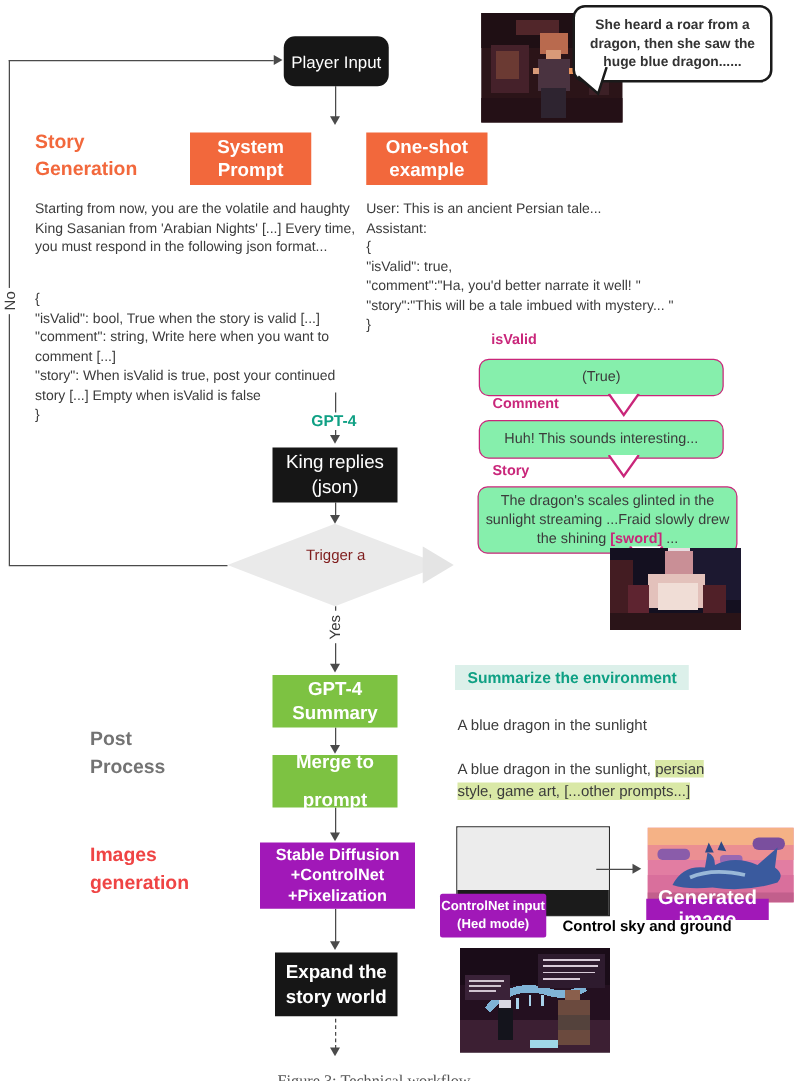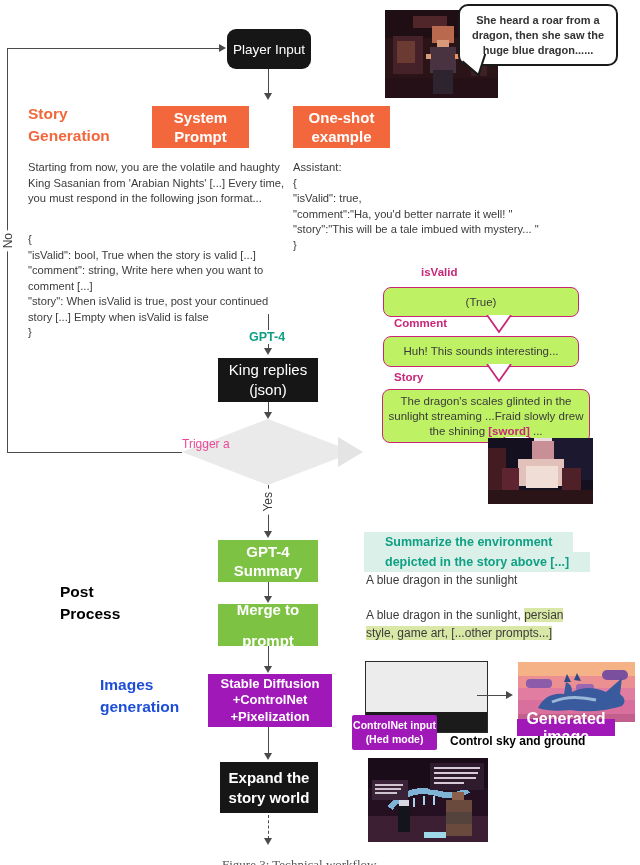--- a/index.html
+++ b/index.html
@@ -13,24 +13,24 @@
   .ah-down{position:absolute;width:0;height:0;border-left:4.5px solid transparent;border-right:4.5px solid transparent;border-top:7px solid #4a4a4a;}
   .ah-right{position:absolute;width:0;height:0;border-top:4.5px solid transparent;border-bottom:4.5px solid transparent;border-left:7px solid #4a4a4a;}
   .vtext{position:absolute;writing-mode:vertical-rl;transform:rotate(180deg);background:#fff;font-size:12px;color:#3b3b3b;padding:3px 0;line-height:14px;}
   
   .blackbox{position:absolute;background:#161616;color:#fff;display:flex;flex-direction:column;align-items:center;justify-content:center;text-align:center;}
   .orangebox{position:absolute;background:#F2683C;color:#fff;font-weight:bold;font-size:15px;line-height:19px;display:flex;flex-direction:column;align-items:center;justify-content:center;text-align:center;}
   .greenbox{position:absolute;background:#7DC242;color:#fff;font-weight:bold;font-size:15px;line-height:19px;display:flex;flex-direction:column;align-items:center;justify-content:center;text-align:center;}
   .purplebox{position:absolute;background:#A118B8;color:#fff;font-weight:bold;display:flex;flex-direction:column;align-items:center;justify-content:center;text-align:center;}
   .seclabel{position:absolute;font-weight:bold;font-size:15.5px;line-height:22px;}
   .bodytext{position:absolute;font-size:11.2px;line-height:15.5px;color:#3b3b3b;}
-  .bubble{position:absolute;background:#bef264;border:1.8px solid #C9267A;border-radius:8px;display:flex;align-items:center;justify-content:center;text-align:center;font-size:11.5px;color:#3b3b3b;line-height:15px;}
+  .bubble{position:absolute;background:#86efac;border:1.8px solid #C9267A;border-radius:8px;display:flex;align-items:center;justify-content:center;text-align:center;font-size:11.5px;color:#3b3b3b;line-height:15px;}
   .jsonlabel{position:absolute;color:#C9267A;font-weight:bold;font-size:11.5px;}
   .kw{color:#C9267A;font-weight:bold;}
-  .hl-teal{background:#DCF0EA;color:#0FA084;font-weight:bold;font-size:12.5px;line-height:18px;padding:1px 21px;display:inline-block;}
+  .hl-teal{background:#DCF0EA;color:#0FA084;font-weight:bold;font-size:12.5px;line-height:18px;padding:1px 10px;display:inline-block;}
   .hl-green{background:#D9E8A6;}
   .pix{position:absolute;display:block;}
 </style>
 </head>
 <body>
 
 <div class="hline" style="left:7px;top:48px;width:212px;"></div>
 <div class="ah-right" style="left:219px;top:44px;"></div>
 <div class="vline" style="left:7px;top:48px;height:404px;"></div>
 <div class="hline" style="left:7px;top:452px;width:175px;"></div>
@@ -107,44 +107,45 @@
 <div class="bodytext" style="left:28px;top:160px;width:266px;">Starting from now, you are the volatile and haughty King Sasanian from 'Arabian Nights' [...] Every time, you must respond in the following json format...</div>
 <div class="bodytext" style="left:28px;top:232px;width:266px;">
   <div>{</div>
   <div>"isValid": bool, True when the story is valid [...]</div>
   <div>"comment": string, Write here when you want to comment [...]</div>
   <div>"story": When isValid is true, post your continued story [...] Empty when isValid is false</div>
   <div>}</div>
 </div>
 
 <div class="bodytext" style="left:293px;top:160px;width:302px;">
+  <div>User: This is an ancient Persian tale...</div>
   <div>Assistant:</div>
   <div>{</div>
   <div>"isValid": true,</div>
   <div>"comment":"Ha, you'd better narrate it well! "</div>
   <div>"story":"This will be a tale imbued with mystery... "</div>
   <div>}</div>
 </div>
 
 <div class="blackbox" style="left:218px;top:358px;width:100px;height:44px;font-weight:normal;font-size:15px;line-height:20px;">
   <span>King replies</span>
   <span>(json)</span>
 </div>
 
 <svg class="abs" style="left:182px;top:419px;" width="173" height="67" viewBox="0 0 173 67">
   <polygon points="86,0 172,33 86,66 0,33" fill="#EAEAEA"></polygon>
 </svg>
-<div class="abs" style="left:182px;top:436px;width:173px;font-size:12px;line-height:16px;color:#ec4899;">
+<div class="abs" style="left:182px;top:436px;width:173px;text-align:center;font-size:12px;line-height:16px;color:#7f1d1d;">
   <div>Trigger a</div>
 </div>
 <svg class="abs" style="left:338px;top:437px;" width="26" height="31" viewBox="0 0 26 31">
   <polygon points="0,0 25,15 0,30" fill="#E4E4E4"></polygon>
 </svg>
 
-<div class="jsonlabel" style="left:410px;top:266px;padding-left:11px;">isValid</div>
+<div class="jsonlabel" style="left:382px;top:266px;padding-left:11px;">isValid</div>
 <div class="bubble" style="left:383px;top:287px;width:194px;height:28px;">
   <span>(True)</span>
 </div>
 <svg class="abs" style="left:486px;top:315px;" width="26" height="20" viewBox="0 0 26 20">
   <path d="M1,0 L13,17 L25,0" fill="#fff" stroke="#C9267A" stroke-width="1.8"></path>
 </svg>
 
 <div class="jsonlabel" style="left:394px;top:317px;">Comment</div>
 <div class="bubble" style="left:383px;top:336px;width:194px;height:29px;">
   <span>Huh! This sounds interesting...</span>
@@ -167,46 +168,45 @@
   <rect x="0" y="10" width="18" height="42" fill="#431c22"></rect>
   <rect x="46" y="0" width="18" height="7" fill="#e8dce0"></rect>
   <rect x="44" y="3" width="22" height="18" fill="#c98f96"></rect>
   <rect x="30" y="21" width="46" height="27" fill="#e3c1bb"></rect>
   <rect x="38" y="28" width="32" height="22" fill="#f0ddd6"></rect>
   <rect x="14" y="30" width="17" height="24" fill="#5e2430"></rect>
   <rect x="74" y="30" width="19" height="24" fill="#502028"></rect>
   <rect x="0" y="52" width="105" height="14" fill="#2a1418"></rect>
 </svg>
 
-<div class="seclabel" style="left:60px;top:581px;color:#000000;">
+<div class="seclabel" style="left:72px;top:581px;color:#737373;">
   <div>Post</div>
   <div>Process</div>
 </div>
 
 <div class="greenbox" style="left:218px;top:540px;width:100px;height:42px;">
   <span>GPT-4</span>
   <span>Summary</span>
 </div>
 
 <div class="abs" style="left:364px;top:532px;">
   <span class="hl-teal">Summarize the environment</span><br>
-  <span class="hl-teal">depicted in the story above [...]</span>
 </div>
 <div class="abs" style="left:366px;top:573px;font-size:12px;color:#3b3b3b;">A blue dragon in the sunlight</div>
 
 <div class="greenbox" style="left:218px;top:604px;width:100px;height:42px;gap:12px;">
   <span>Merge to</span>
   <span>prompt</span>
 </div>
 
 <div class="abs" style="left:366px;top:607px;width:216px;font-size:12px;line-height:17.5px;color:#3b3b3b;">
   <span>A blue dragon in the sunlight, </span><span class="hl-green">persian style, game art, [...other prompts...]</span>
 </div>
 
-<div class="seclabel" style="left:72px;top:674px;color:#1d4ed8;margin-left:28px;">
+<div class="seclabel" style="left:72px;top:674px;color:#ef4444;">
   <div>Images</div>
   <div>generation</div>
 </div>
 
 <div class="purplebox" style="left:208px;top:674px;width:124px;height:53px;font-size:13px;line-height:16.5px;">
   <span>Stable Diffusion</span>
   <span>+ControlNet</span>
   <span>+Pixelization</span>
 </div>
 

